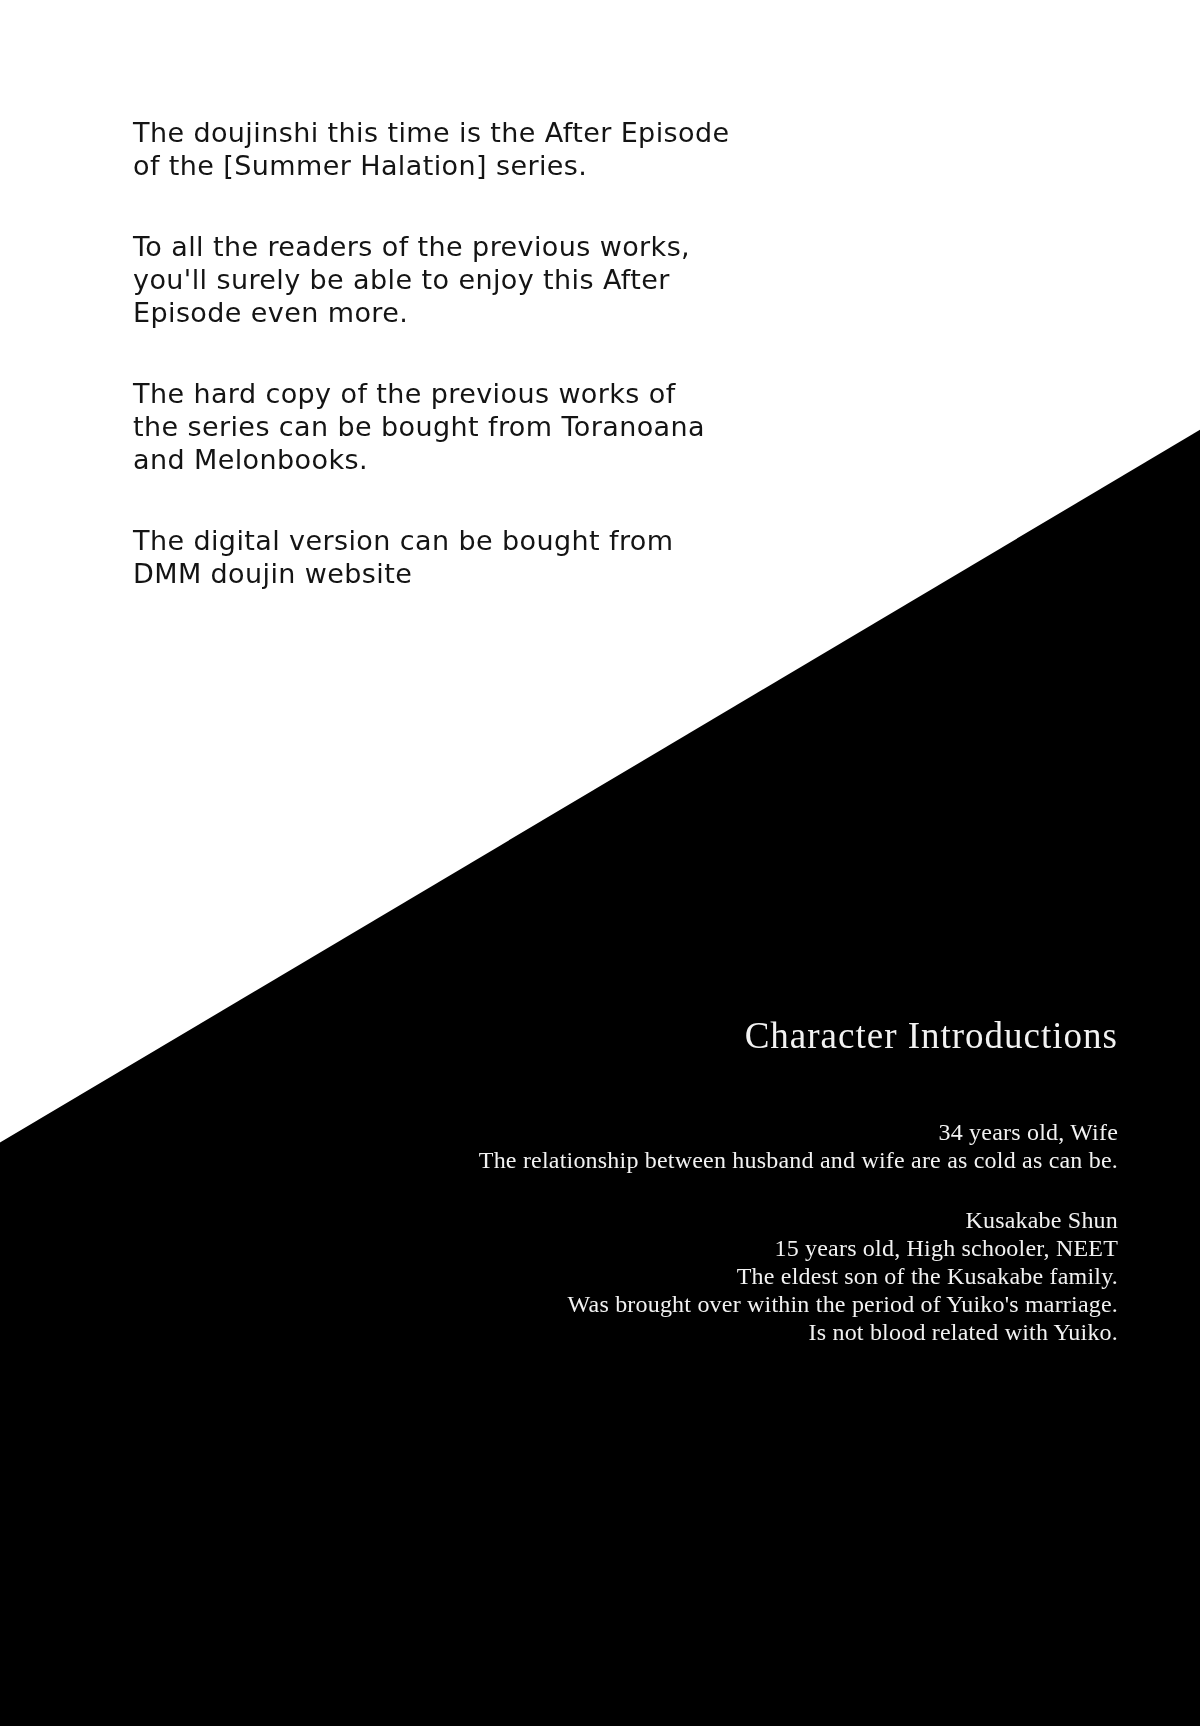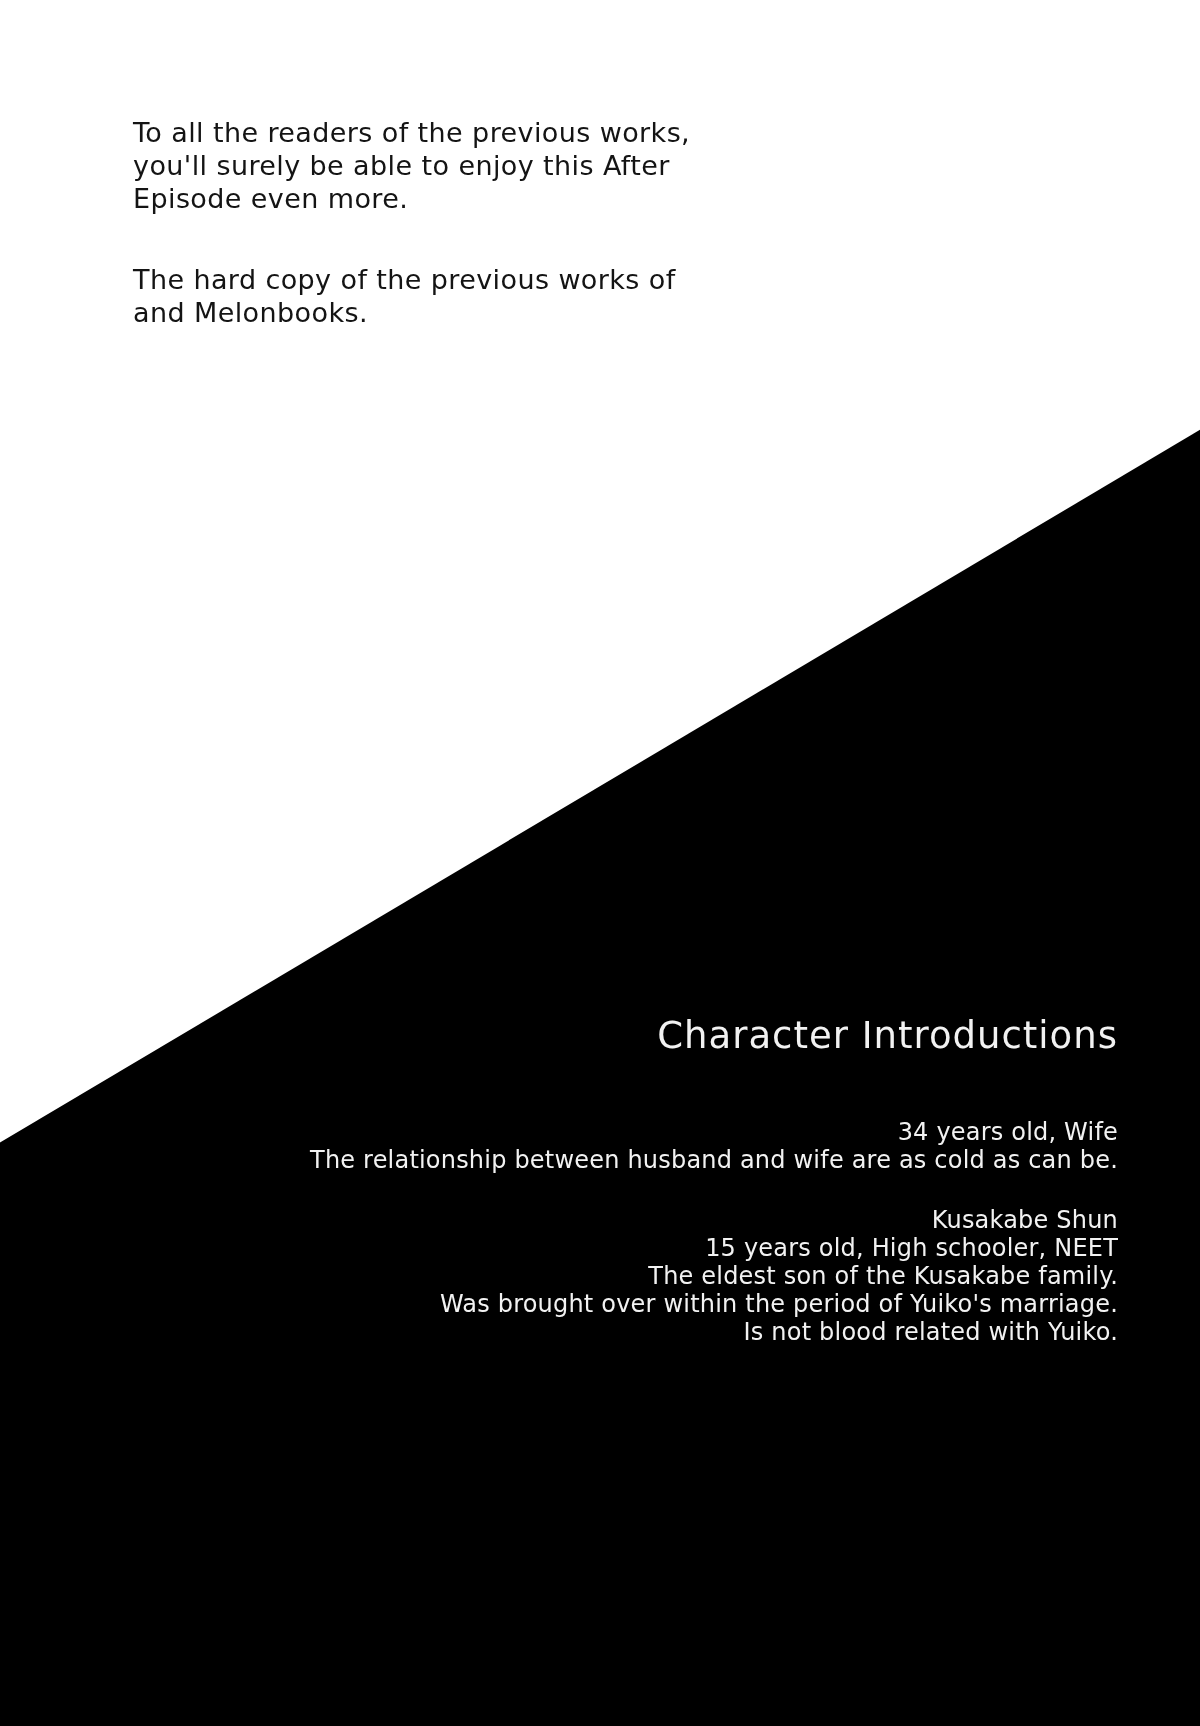--- a/index.html
+++ b/index.html
@@ -33,20 +33,21 @@
   }
   .afterword .para {
     margin: 0 0 48px 0;
   }
   .char-section {
     position: absolute;
     top: 1014px;
     right: 82px;
     text-align: right;
     color: var(--panel-ink, #f2f2f2);
+    font-family: Liberation Serif, serif;
   }
   .section-title {
     font-size: 37px;
     line-height: 44px;
     letter-spacing: 1px;
     margin: 0 0 60px 0;
     white-space: nowrap;
   }
   .char-block {
     font-size: 24px;
@@ -62,27 +63,36 @@
 </style>
 </head>
 <body>
 
 <div class="page">
 
   <div class="black-panel"></div>
 
   <div class="afterword">
     <div class="para">
+        <div class="line">The doujinshi this time is the After Episode</div>
+        <div class="line">of the [Summer Halation] series.</div>
+      </div>
+    <div class="para">
         <div class="line">To all the readers of the previous works,</div>
         <div class="line">you'll surely be able to enjoy this After</div>
         <div class="line">Episode even more.</div>
       </div>
     <div class="para">
         <div class="line">The hard copy of the previous works of</div>
+        <div class="line">the series can be bought from Toranoana</div>
         <div class="line">and Melonbooks.</div>
+      </div>
+    <div class="para">
+        <div class="line">The digital version can be bought from</div>
+        <div class="line">DMM doujin website</div>
       </div>
   </div>
 
   <div class="char-section">
     <div class="section-title">Character Introductions</div>
     <div class="char-block">
         <div class="line">34 years old, Wife</div>
         <div class="line">The relationship between husband and wife are as cold as can be.</div>
       </div>
     <div class="char-block">

